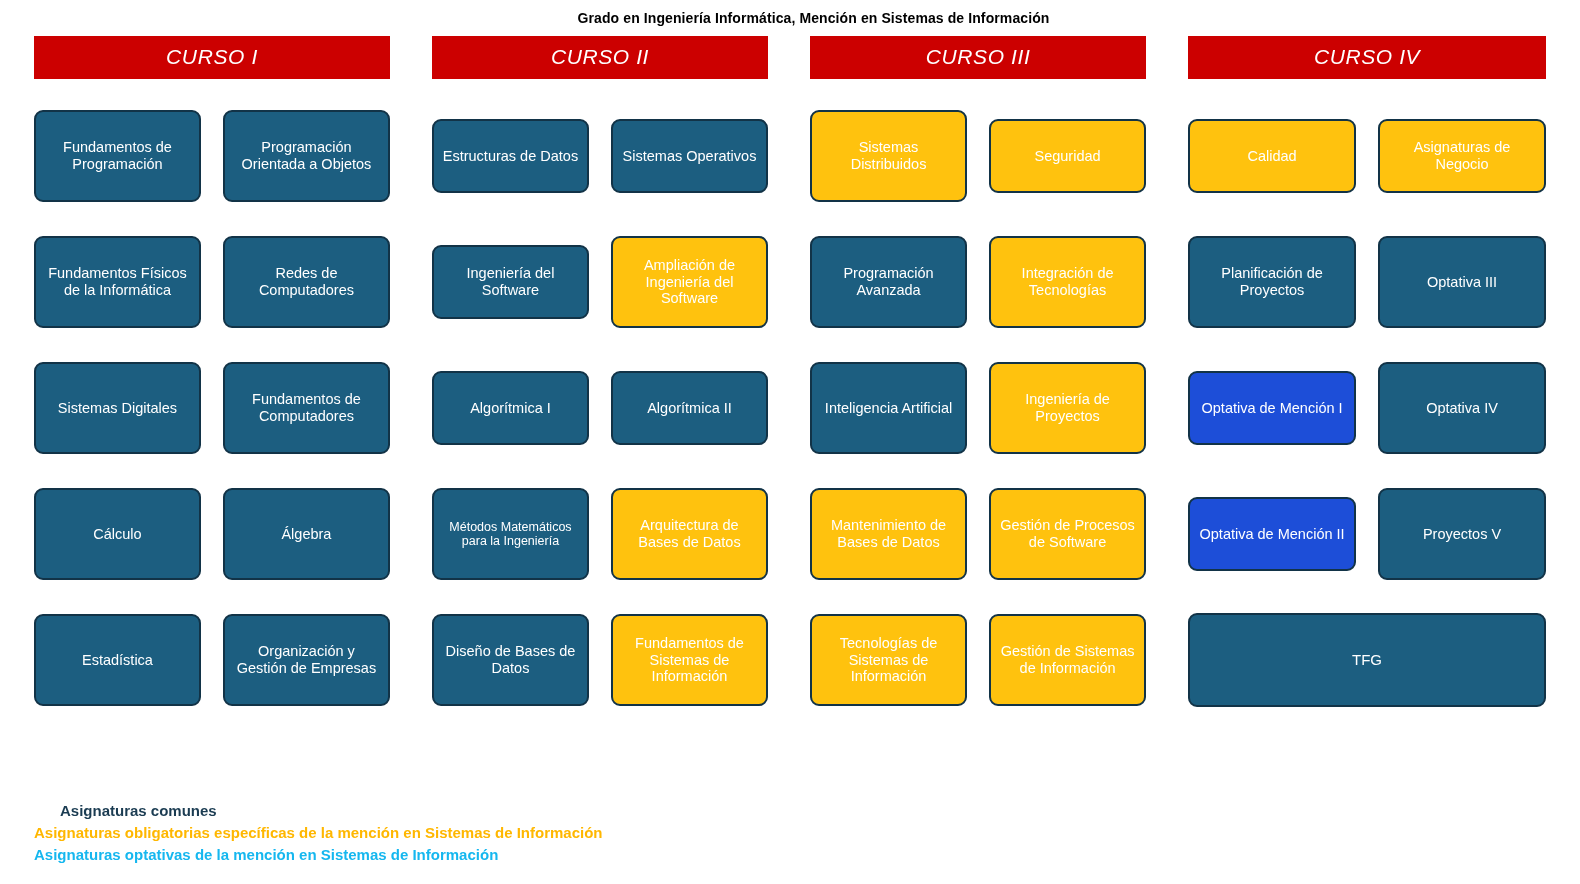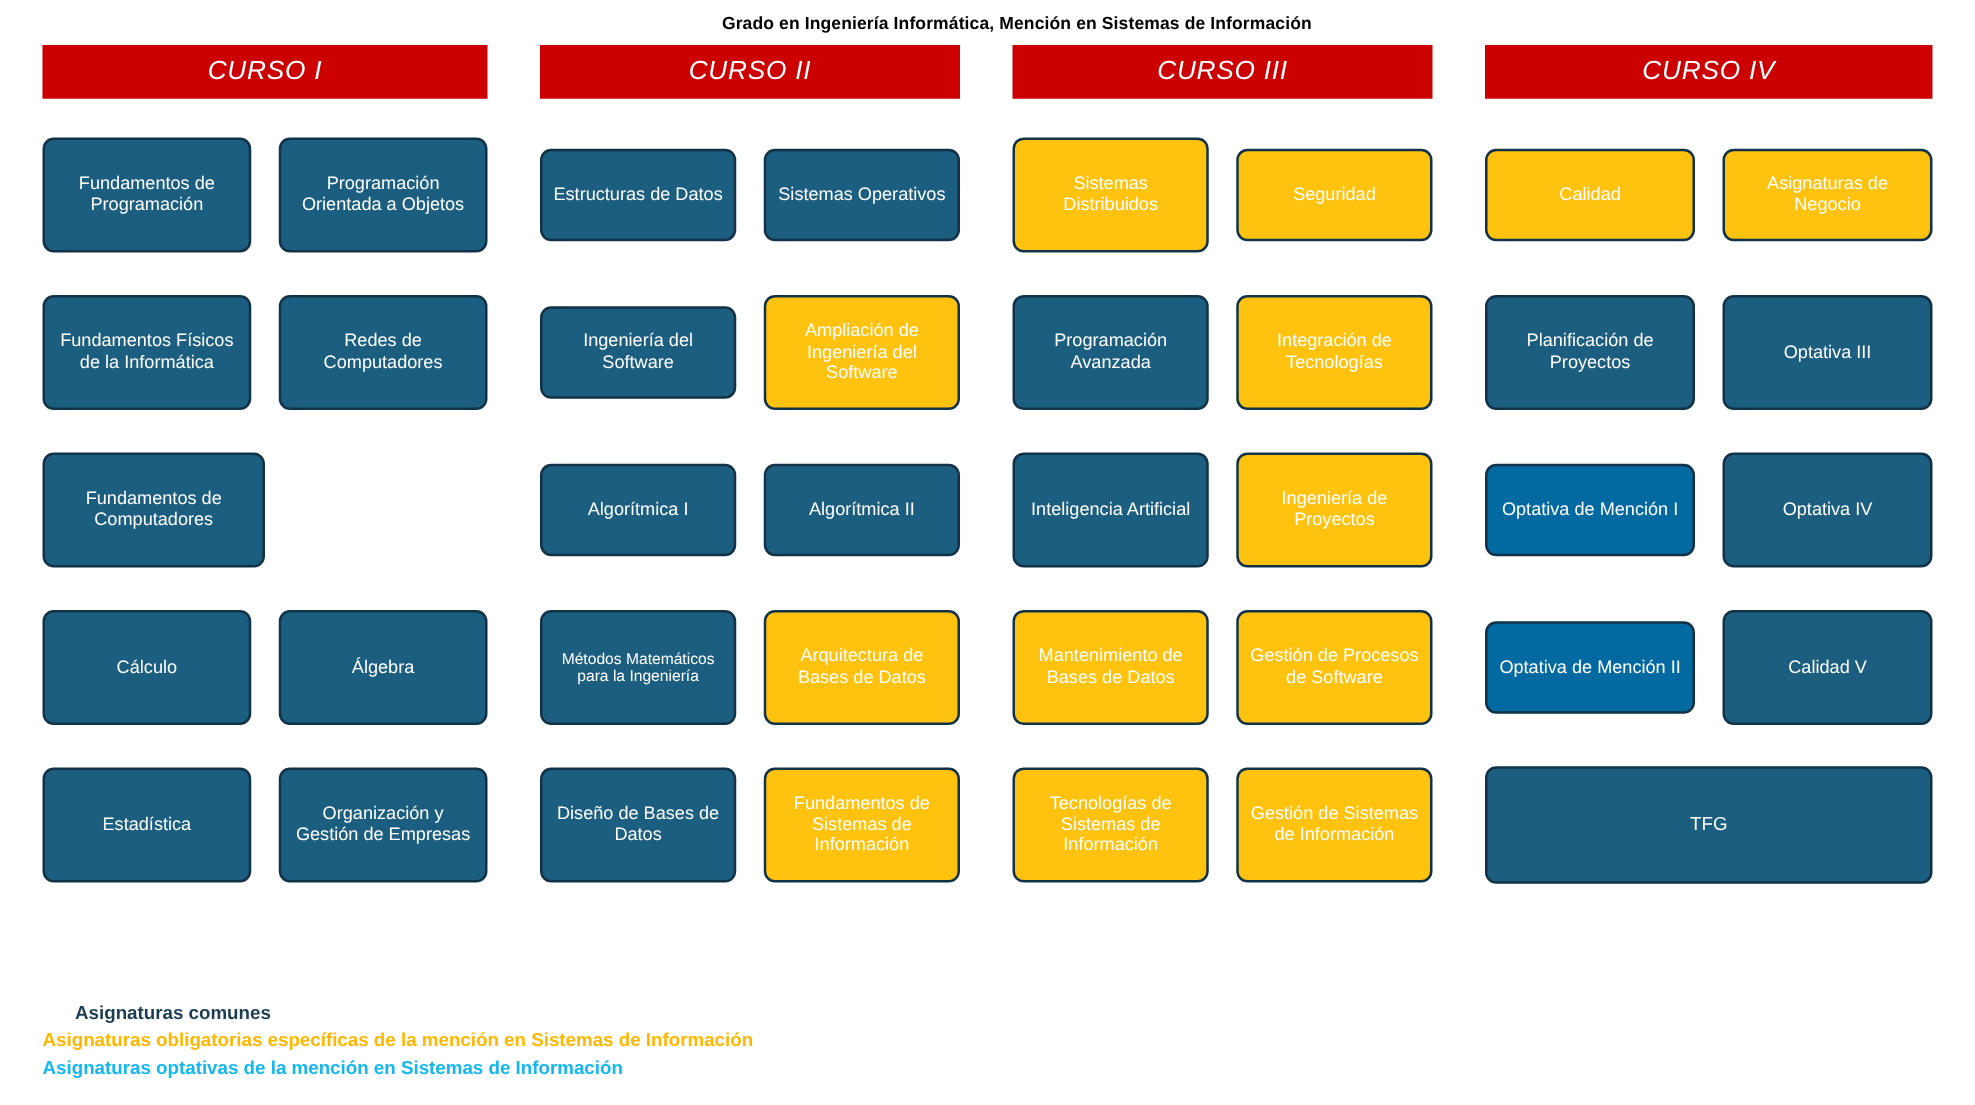--- a/index.html
+++ b/index.html
@@ -85,21 +85,21 @@
   .subject.h2 { height: 74px; }
   .subject.common {
     background: #1c5e80;
     color: #ffffff;
   }
   .subject.mandatory {
     background: #ffc20e;
     color: #ffffff;
   }
   .subject.elective {
-    background: #0369a1;
+    background: #1d4ed8;
     color: #ffffff;
   }
   .subject.small {
     font-size: 12.5px;
   }
   .subject.tfg {
     height: 94px;
     font-size: 15px;
   }
   .legend {
@@ -136,20 +136,23 @@
       <div class="row">
         <div class="cell">
           <div class="subject common h3">Fundamentos Físicos de la Informática</div>
         </div>
         <div class="cell">
           <div class="subject common h3">Redes de Computadores</div>
         </div>
       </div>
       <div class="row">
         <div class="cell">
+          <div class="subject common h3">Sistemas Digitales</div>
+        </div>
+        <div class="cell">
           <div class="subject common h3">Fundamentos de Computadores</div>
         </div>
       </div>
       <div class="row">
         <div class="cell">
           <div class="subject common h3">Cálculo</div>
         </div>
         <div class="cell">
           <div class="subject common h3">Álgebra</div>
         </div>
@@ -282,21 +285,21 @@
         </div>
         <div class="cell">
           <div class="subject common h3">Optativa IV</div>
         </div>
       </div>
       <div class="row">
         <div class="cell">
           <div class="subject elective h2">Optativa de Mención II</div>
         </div>
         <div class="cell">
-          <div class="subject common h3">Calidad V</div>
+          <div class="subject common h3">Proyectos V</div>
         </div>
       </div>
       <div class="row">
         <div class="cell wide">
           <div class="subject common tfg">TFG</div>
         </div>
       </div>
     </div>
   </div>
 

